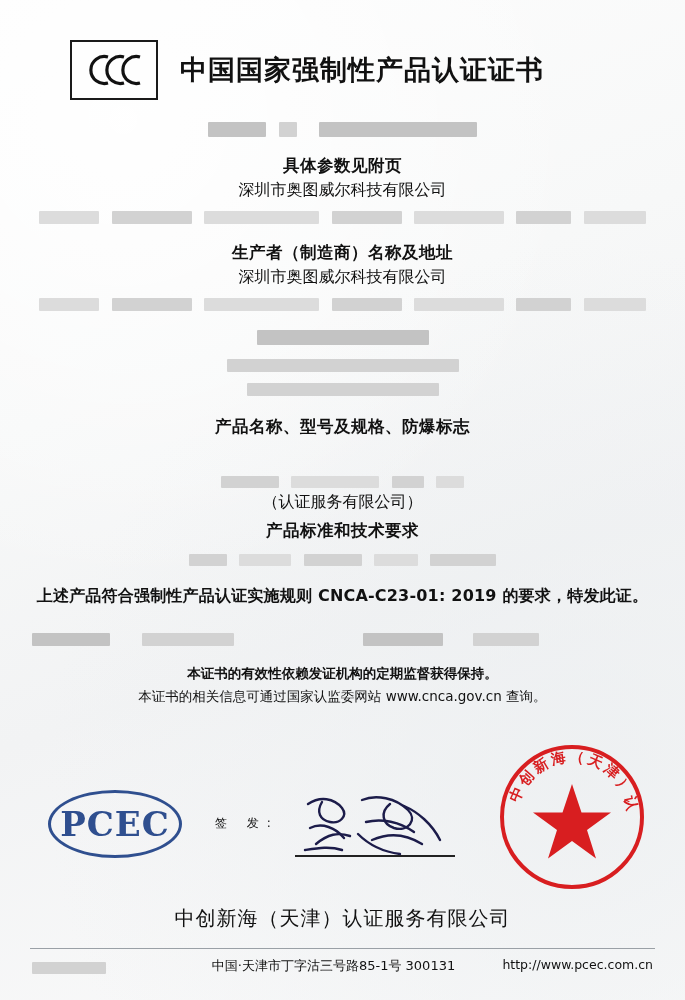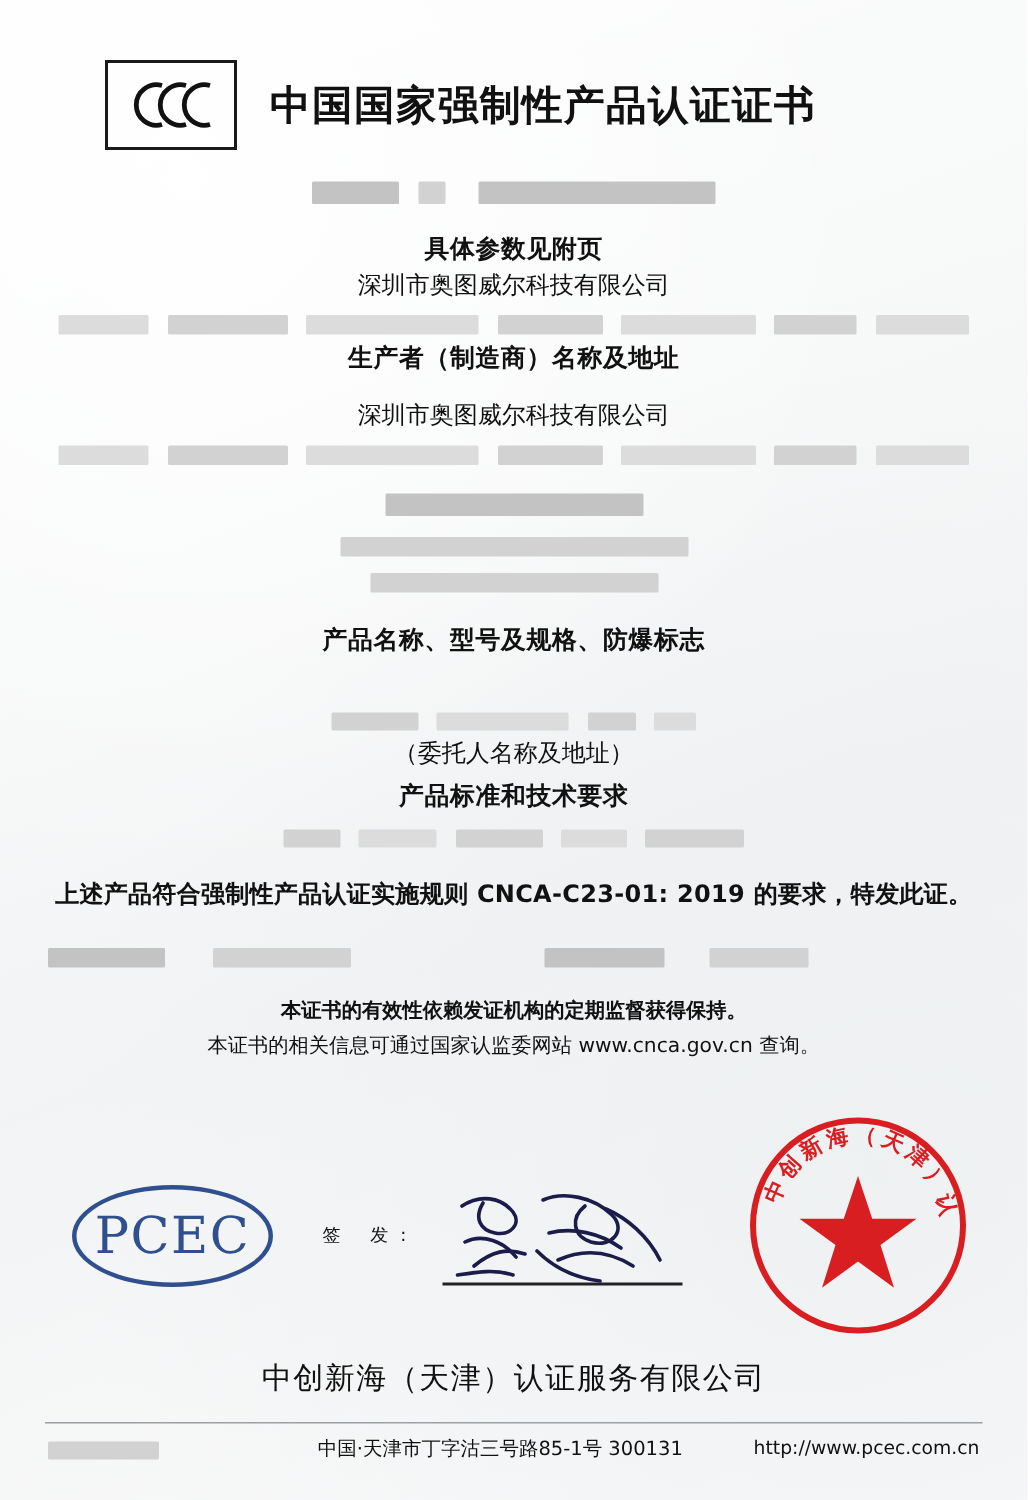--- a/index.html
+++ b/index.html
@@ -128,21 +128,21 @@
     top: 790px;
     width: 128px;
     height: 62px;
     border: 3px solid #2f4f8f;
     border-radius: 50%;
     display: flex;
     align-items: center;
     justify-content: center;
     color: #2f4f8f;
     font-family: "DejaVu Serif", serif;
-    font-weight: normal;
+    font-weight: bold;
     font-size: 34px;
     letter-spacing: 1px;
   }
   .sign-label {
     position: absolute;
     left: 215px;
     top: 815px;
     font-family: "DejaVu Sans", sans-serif;
     font-size: 12px;
     letter-spacing: 8px;
@@ -244,21 +244,21 @@
     <div class="redact-row" style="top:208px;">
       <span class="redact light" style="width:60px;height:13px;"></span>
       <span class="redact" style="width:80px;height:13px;"></span>
       <span class="redact light" style="width:115px;height:13px;"></span>
       <span class="redact" style="width:70px;height:13px;"></span>
       <span class="redact light" style="width:90px;height:13px;"></span>
       <span class="redact" style="width:55px;height:13px;"></span>
       <span class="redact light" style="width:62px;height:13px;"></span>
     </div>
 
-    <div class="row lbl" style="top:228px;text-align:center;">生产者（制造商）名称及地址</div>
+    <div class="row lbl" style="top:242px;text-align:center;">生产者（制造商）名称及地址</div>
     <div class="row val" style="top:267px;">深圳市奥图威尔科技有限公司</div>
     <div class="redact-row" style="top:295px;">
       <span class="redact light" style="width:60px;height:13px;"></span>
       <span class="redact" style="width:80px;height:13px;"></span>
       <span class="redact light" style="width:115px;height:13px;"></span>
       <span class="redact" style="width:70px;height:13px;"></span>
       <span class="redact light" style="width:90px;height:13px;"></span>
       <span class="redact" style="width:55px;height:13px;"></span>
       <span class="redact light" style="width:62px;height:13px;"></span>
     </div>
@@ -273,21 +273,21 @@
       <span class="redact" style="width:192px;height:13px;"></span>
     </div>
 
     <div class="row lbl" style="top:416px;">产品名称、型号及规格、防爆标志</div>
     <div class="redact-row" style="top:472px;">
       <span class="redact" style="width:58px;height:12px;"></span>
       <span class="redact light" style="width:88px;height:12px;"></span>
       <span class="redact" style="width:32px;height:12px;"></span>
       <span class="redact light" style="width:28px;height:12px;"></span>
     </div>
-    <div class="row val" style="top:492px;">（委托人名称及地址）</div>
+    <div class="row val" style="top:492px;">（认证服务有限公司）</div>
 
     <div class="row lbl" style="top:520px;">产品标准和技术要求</div>
     <div class="redact-row" style="top:550px;">
       <span class="redact" style="width:38px;height:12px;"></span>
       <span class="redact light" style="width:52px;height:12px;"></span>
       <span class="redact" style="width:58px;height:12px;"></span>
       <span class="redact light" style="width:44px;height:12px;"></span>
       <span class="redact" style="width:66px;height:12px;"></span>
     </div>
 

